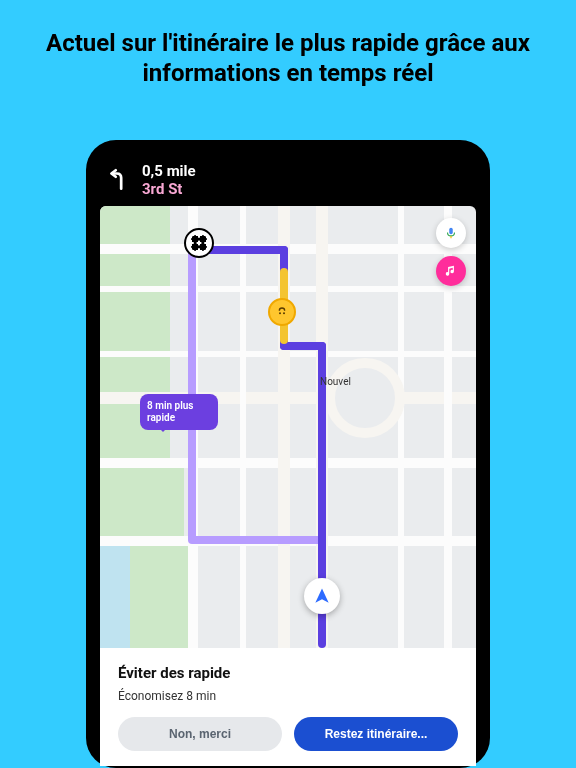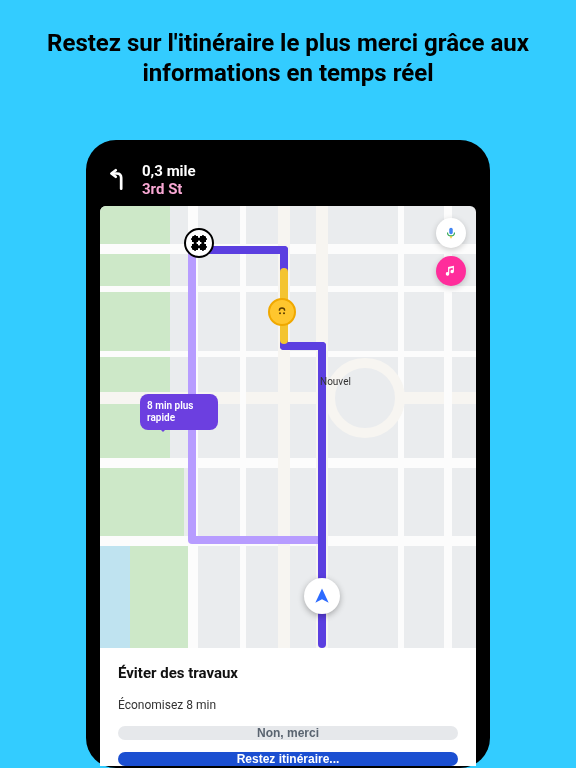--- a/index.html
+++ b/index.html
@@ -151,49 +151,49 @@
   .fab.mic { top: 12px; }
   .fab.music { top: 50px; background: #FF2D9B; }
   .fab svg { width: 14px; height: 14px; }
   .bottom-card {
     background: #fff;
     border-radius: 0;
     padding: 16px 18px 26px;
     height: 118px;
   }
   .bottom-card .title { font-size: 15px; font-weight: 700; color:#111; }
-  .bottom-card .sub { font-size: 12px; color:#333; margin-top:16px; }
-  .btn-row { display:flex; gap:12px; margin-top:14px;flex-direction:column; }
+  .bottom-card .sub { font-size: 12px; color:#333; margin-top:7px; }
+  .btn-row { display:flex; gap:12px; margin-top:14px; }
   .btn {
     flex:1;
     height: 34px;
     border-radius: 17px;
     font-size: 12px;
     font-weight: 600;
     display:flex; align-items:center; justify-content:center;
     cursor:pointer;
     border:none;
   }
   .btn.secondary { background:#E6E8EB; color:#5a6470; }
   .btn.primary { background:#1B4FD1; color:#fff; }
 </style>
 </head>
 <body>
 
-<div class="headline">Restez sur l'itinéraire le plus merci grâce aux informations en temps réel</div>
+<div class="headline">Actuel sur l'itinéraire le plus rapide grâce aux informations en temps réel</div>
 
 <div class="device">
 
   <div class="nav-bar">
     <svg class="turn-arrow" viewBox="0 0 24 24" fill="none" stroke="#fff" stroke-width="2.5" stroke-linecap="round" stroke-linejoin="round">
       <path d="M14 20 V10 Q14 6 10 6 H6"></path>
       <path d="M9 3 L5 6 L9 9"></path>
     </svg>
     <div>
-      <div class="dist">0,3 mile</div>
+      <div class="dist">0,5 mile</div>
       <div class="street">3rd St</div>
     </div>
   </div>
 
   <div class="map-viewport">
 
     <div class="park" style="left:0;top:0;width:70px;height:260px"></div>
     <div class="park" style="left:0;top:260px;width:84px;height:80px"></div>
     <div class="water" style="left:0;top:340px;width:30px;height:102px"></div>
     <div class="park" style="left:30px;top:340px;width:60px;height:102px"></div>
@@ -251,21 +251,21 @@
         </svg>
     </div>
     <div class="fab music">
       <svg viewBox="0 0 24 24" fill="#fff">
           <path d="M9 17a3 3 0 11-2-2.83V5l10-2v10a3 3 0 11-2-2.83V6.5L9 8v9z"></path>
         </svg>
     </div>
   </div>
 
   <div class="bottom-card">
-    <div class="title">Éviter des travaux</div>
+    <div class="title">Éviter des rapide</div>
     <div class="sub">Économisez 8 min</div>
     <div class="btn-row">
       <button class="btn secondary">Non, merci</button>
       <button class="btn primary">Restez itinéraire...</button>
     </div>
   </div>
 
 </div>
 
 </body></html>

